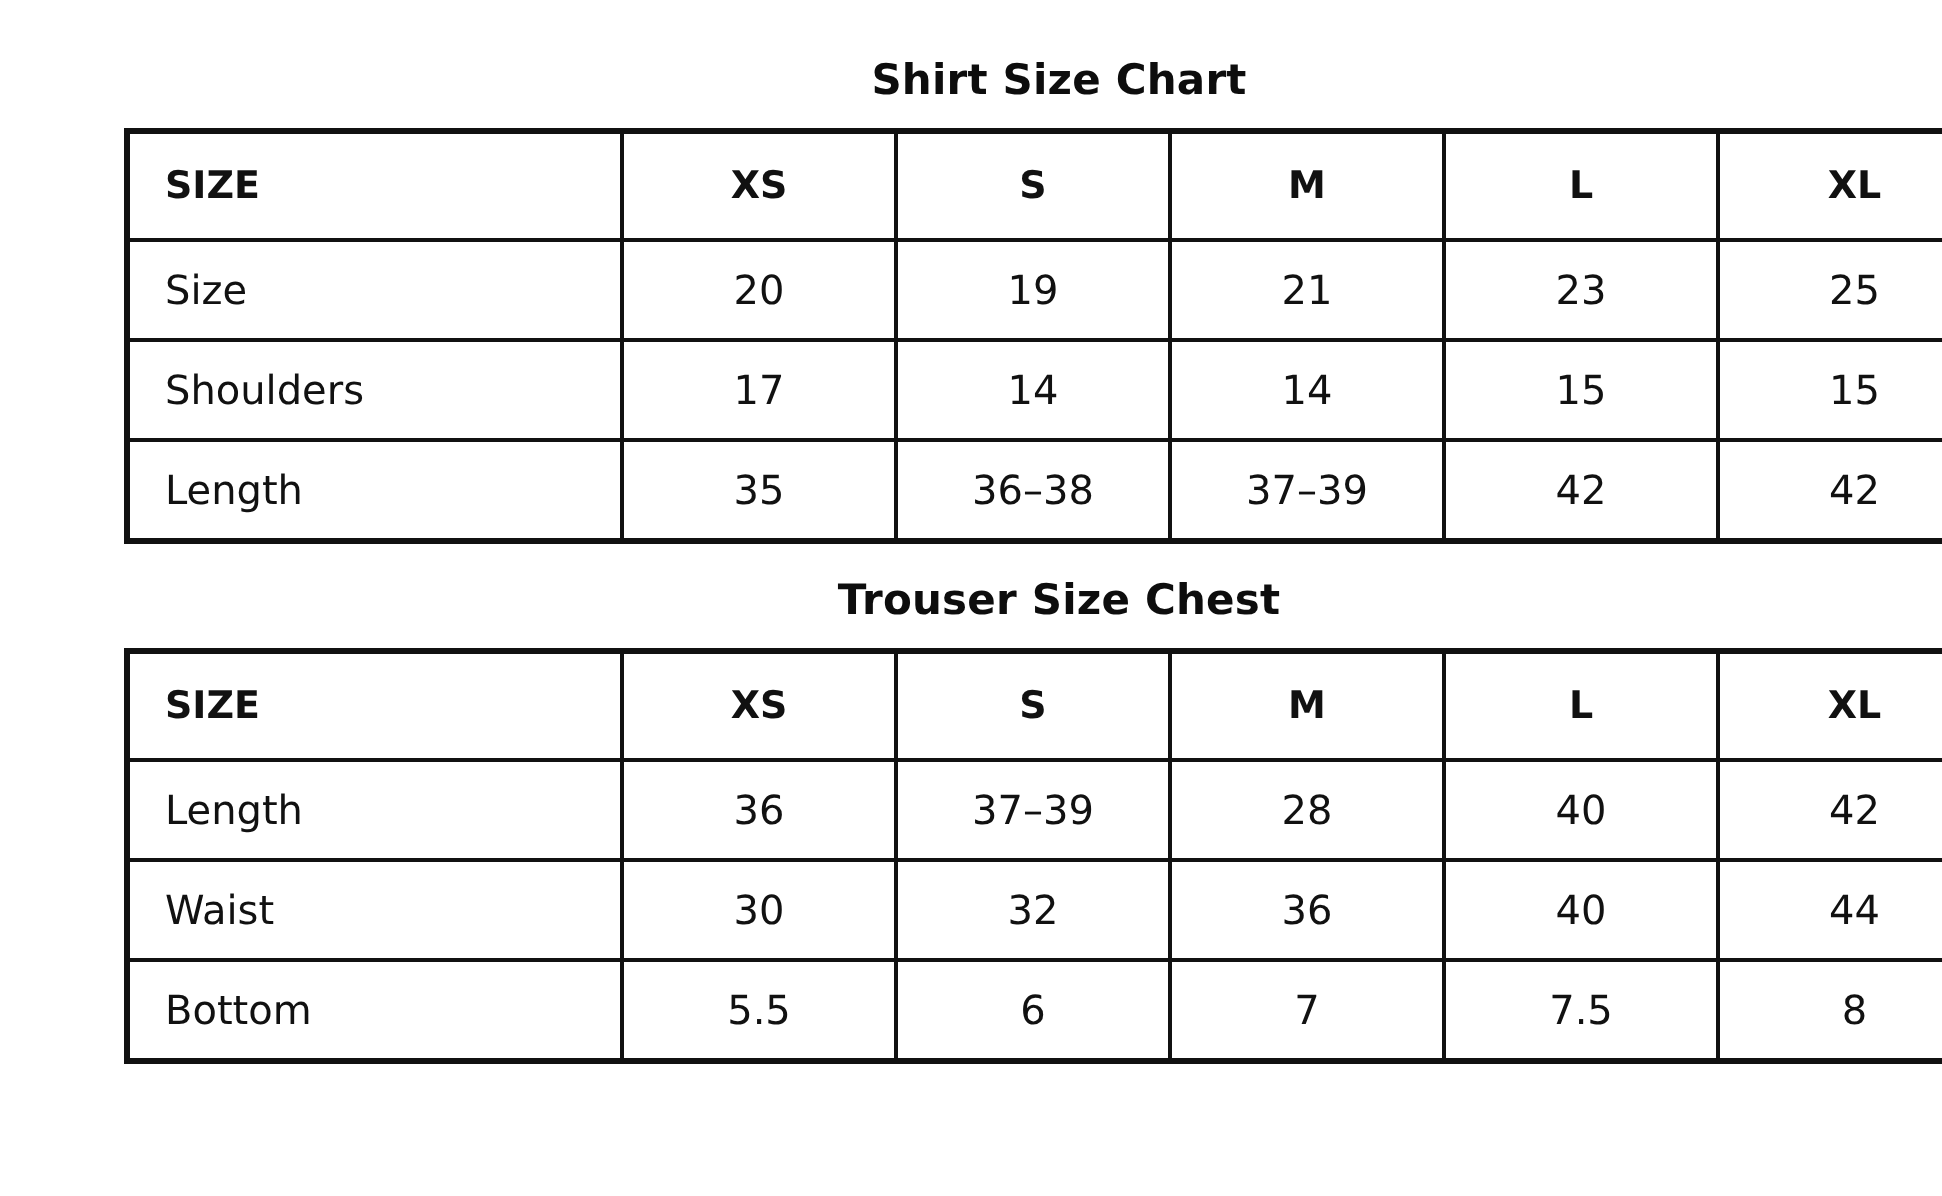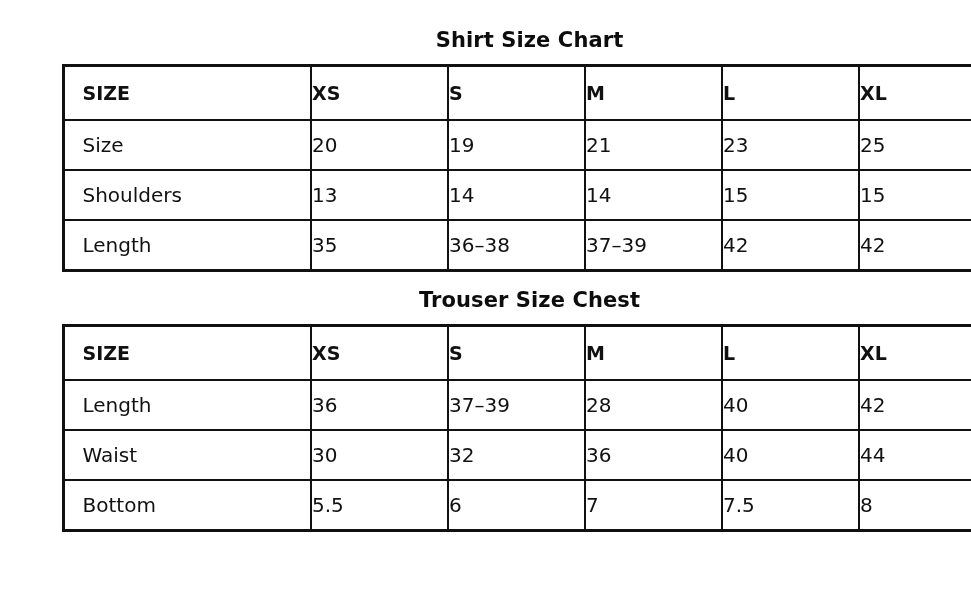--- a/index.html
+++ b/index.html
@@ -33,21 +33,21 @@
   #trouser-title { padding-top: 16px; padding-bottom: 12px; }
 
   table.size-table {
     width: 935px;
     border-collapse: collapse;
     table-layout: fixed;
     border: 3px solid #111111;
   }
   table.size-table td, table.size-table th {
     border: 2px solid #111111;
-    text-align: left;
+    text-align: center;
     font-size: 20px;
     font-weight: normal;
     color: #111111;
     padding: 0;
     height: 48px;
     vertical-align: middle;
   }
   table.size-table thead th {
     font-weight: bold;
     font-size: 19px;
@@ -97,21 +97,21 @@
         <tr>
           <td class="row-label">Size</td>
           <td>20</td>
           <td>19</td>
           <td>21</td>
           <td>23</td>
           <td>25</td>
         </tr>
         <tr>
           <td class="row-label">Shoulders</td>
-          <td>13</td>
+          <td>17</td>
           <td>14</td>
           <td>14</td>
           <td>15</td>
           <td>15</td>
         </tr>
         <tr>
           <td class="row-label">Length</td>
           <td>35</td>
           <td>36–38</td>
           <td>37–39</td>

